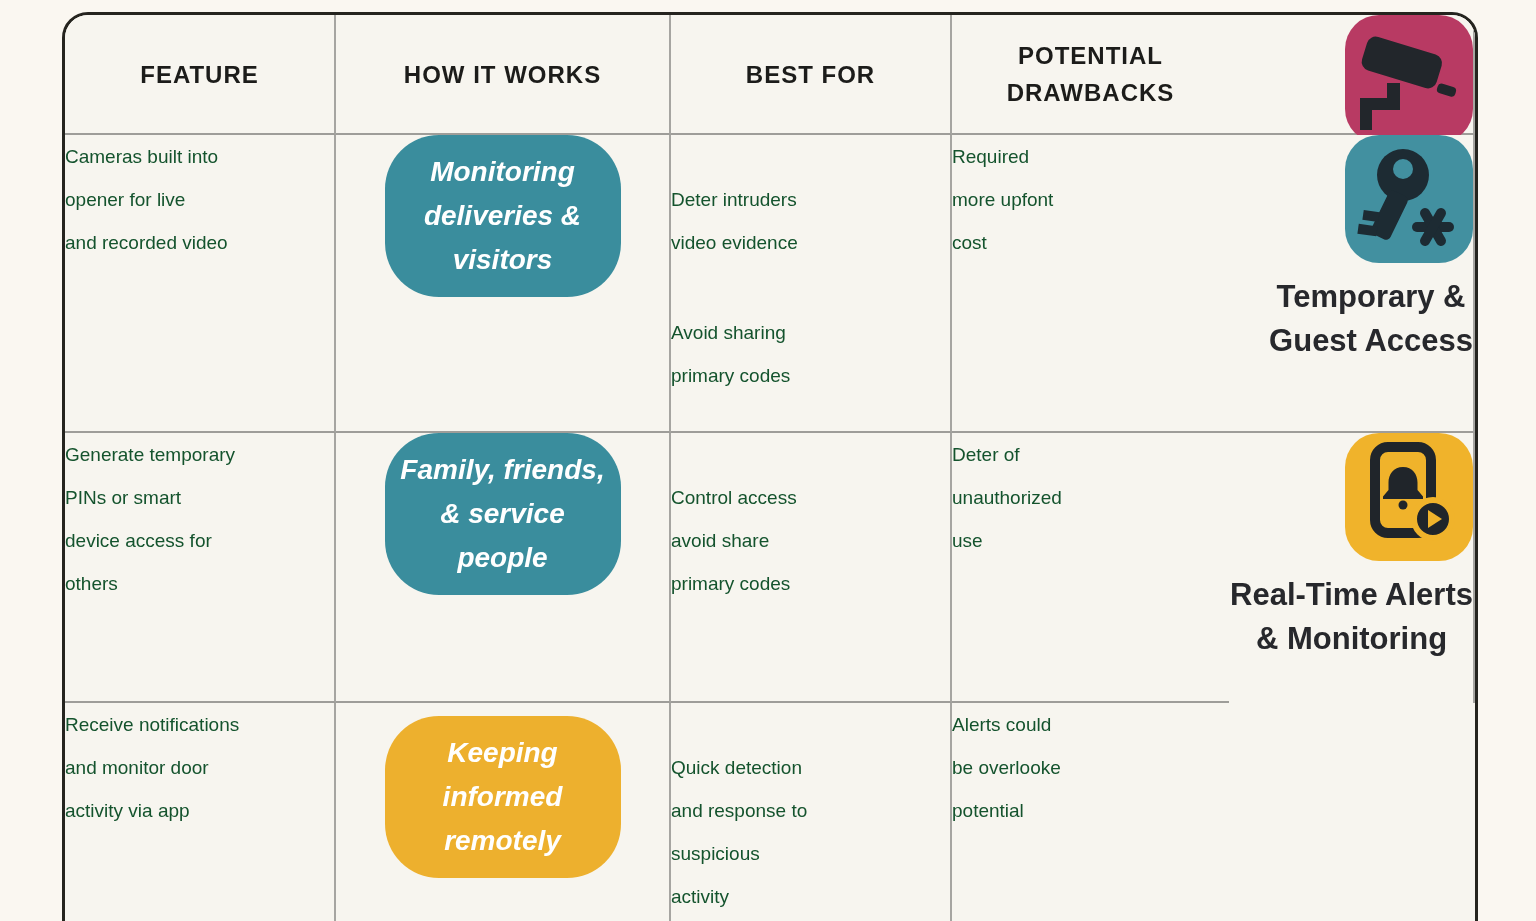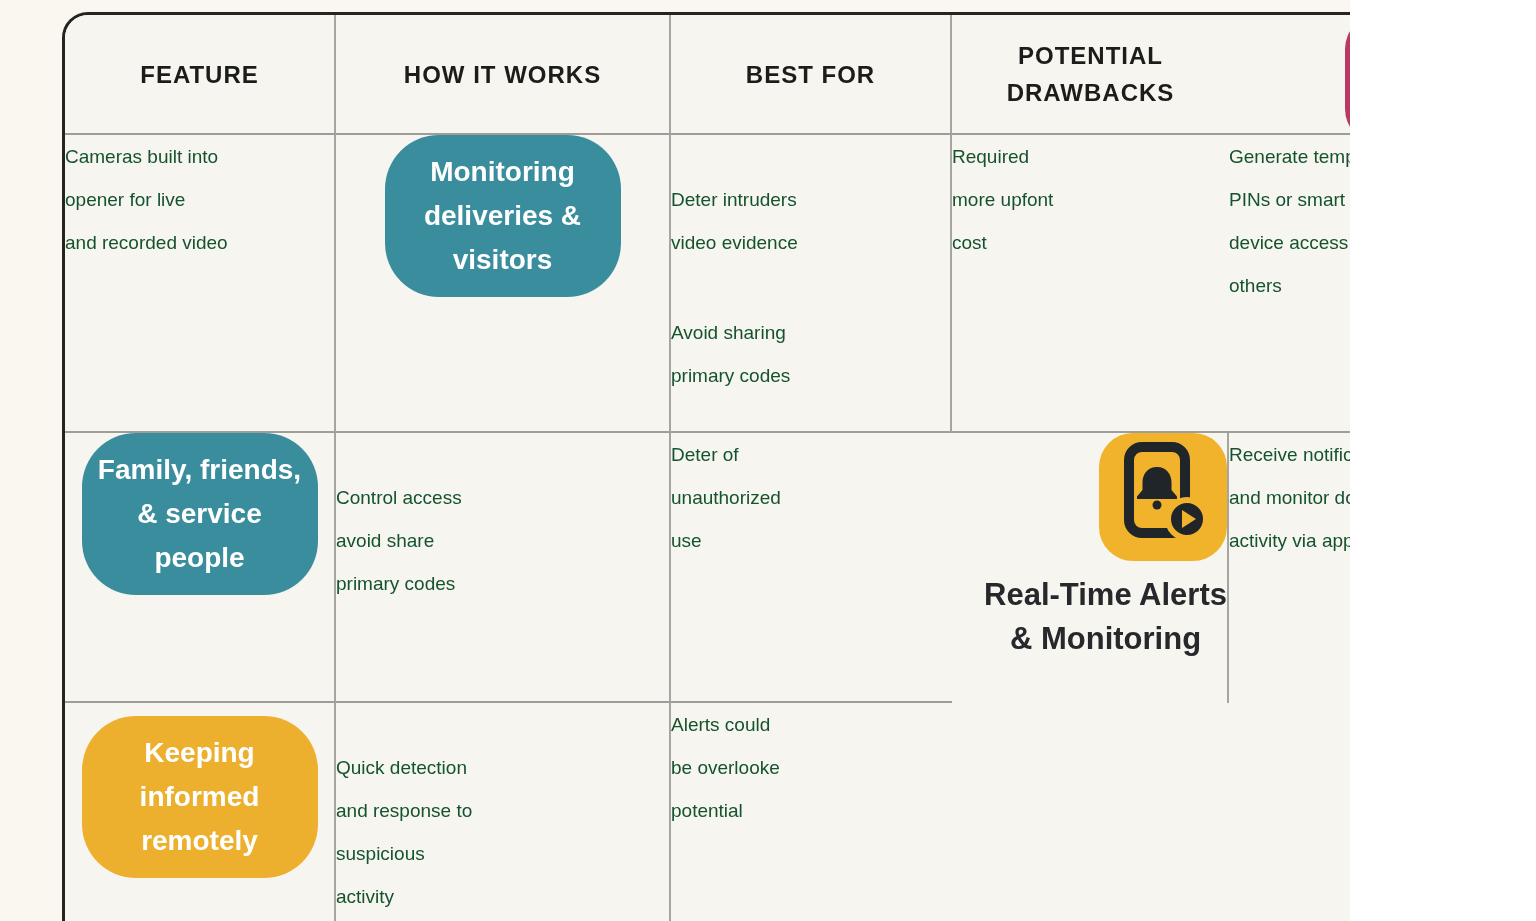--- a/index.html
+++ b/index.html
@@ -1,20 +1,20 @@
 <!DOCTYPE html>
 <html><head>
 <meta charset="utf-8">
 <style>
   html, body { margin: 0; padding: 0; }
   body { font-family: "Liberation Sans", sans-serif; }
 
   .canvas {
     position: relative;
-    width: 1350px;
+    width: 1536px;
     height: 921px;
     background: #faf7f1;
     overflow: hidden;
   }
 
   .comparison-table {
     position: absolute;
     left: 62px;
     top: 12px;
     width: 1416px;
@@ -90,20 +90,21 @@
     white-space: pre-line;
   }
   .text-cell p { margin: 0; white-space: pre-line; }
   .text-cell p + p { margin-top: 4px; }
 
   
   .pill-cell {
     display: flex;
     justify-content: center;
     align-items: flex-start;
+    font-style: italic;
   }
 
   .pill {
     width: 236px;
     min-height: 162px;
     border-radius: 54px;
     display: flex;
     align-items: center;
     justify-content: center;
     text-align: center;
@@ -156,20 +157,40 @@
     <div class="cell text-cell benefit-cell row-1">
       <p>Deter intruders
 video evidence</p>
       <p>Avoid sharing
 primary codes</p>
     </div>
     <div class="cell text-cell drawback-cell last-col row-1">Required
 more upfont
 cost</div>
 
+    <div class="cell feature-cell row-2">
+      <div class="feature-icon teal">
+        <svg width="128" height="128" viewBox="0 0 128 128" aria-hidden="true">
+          <g fill="#1d2b33">
+            <circle cx="58" cy="40" r="26"></circle>
+            <rect x="34" y="56" width="21" height="48" rx="5" transform="rotate(26 44 80)"></rect>
+            <rect x="18" y="76" width="16" height="10" transform="rotate(8 26 81)"></rect>
+            <rect x="13" y="90" width="19" height="10" transform="rotate(8 22 95)"></rect>
+          </g>
+          <circle cx="58" cy="34" r="10" fill="#4290a0"></circle>
+          <g stroke="#1d2b33" stroke-width="10" stroke-linecap="round">
+            <line x1="72" y1="92" x2="104" y2="92"></line>
+            <line x1="80" y1="78" x2="96" y2="106"></line>
+            <line x1="96" y1="78" x2="80" y2="106"></line>
+          </g>
+        </svg>
+      </div>
+      <div class="feature-label">Temporary &amp;
+Guest Access</div>
+    </div>
     <div class="cell text-cell how-cell row-2">Generate temporary
 PINs or smart
 device access for
 others</div>
     <div class="cell pill-cell row-2">
       <div class="pill teal">Family, friends,
 &amp; service
 people</div>
     </div>
     <div class="cell text-cell benefit-cell row-2">

